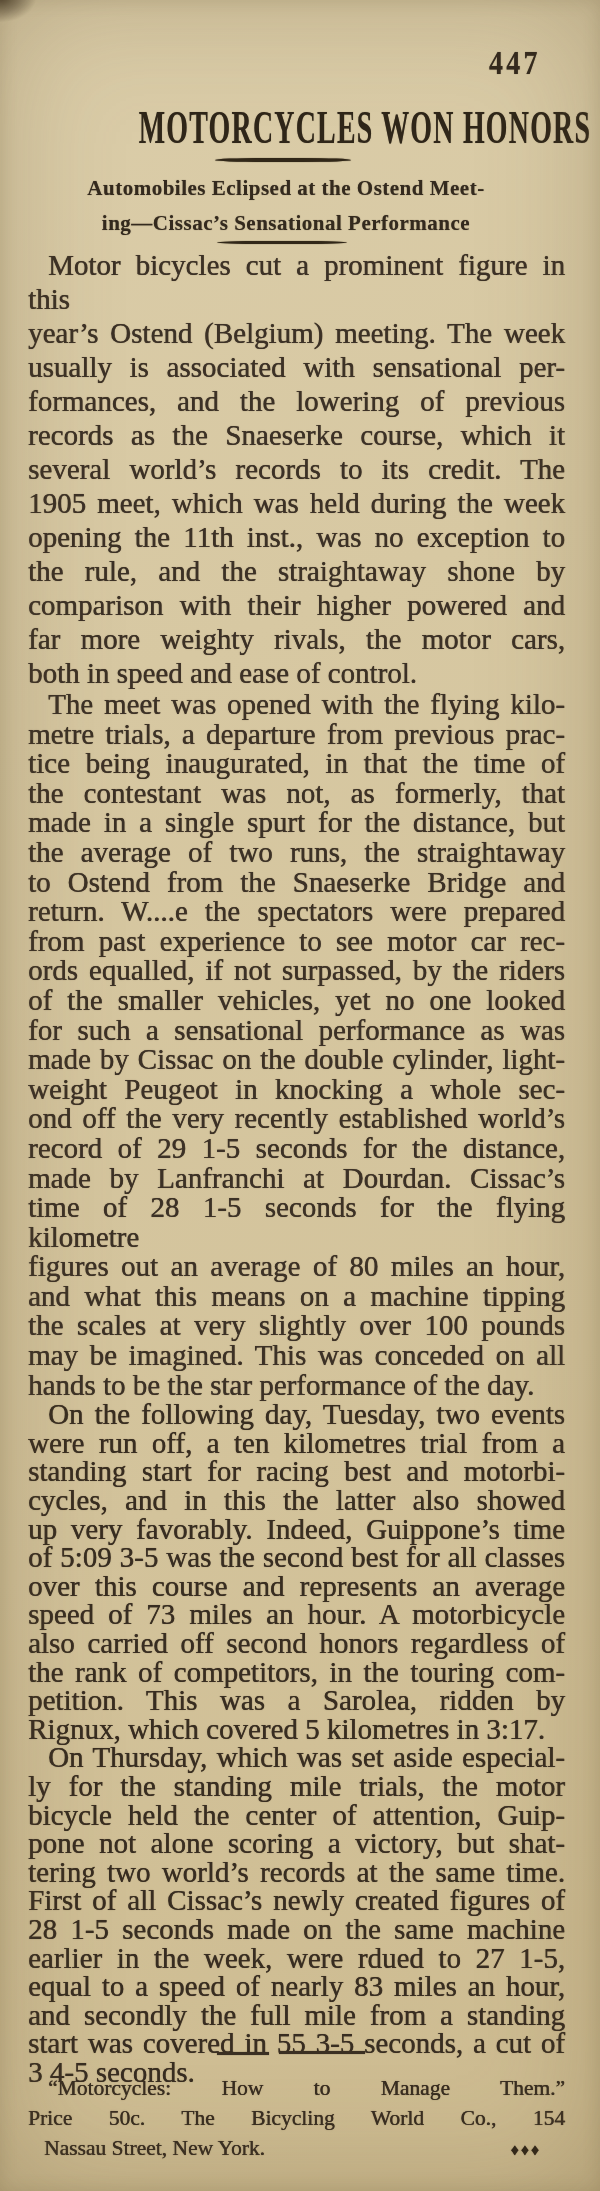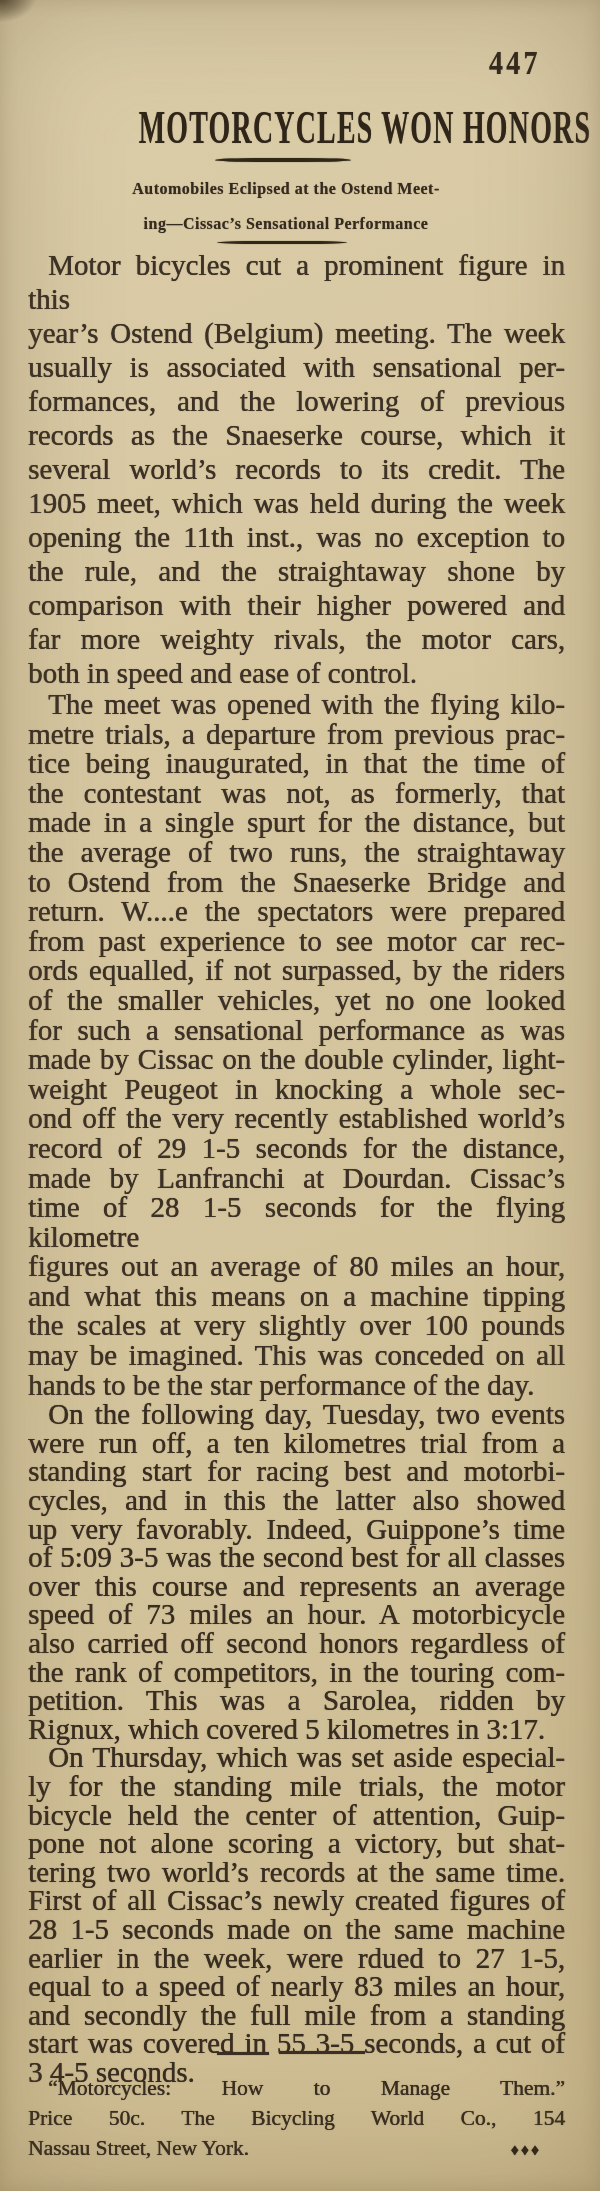--- a/index.html
+++ b/index.html
@@ -29,21 +29,21 @@
     position:absolute;top:101px;left:0;width:572px;margin:0;
     text-align:center;font-size:45px;font-weight:bold;color:#2f2619;
     text-shadow:0 0 1px rgba(47,38,25,.55);
   }
   .title-inner{display:inline-block;white-space:nowrap;letter-spacing:2px;transform:scale(.62,1.02);transform-origin:center top;}
   .rule{position:absolute;background:#312718;box-shadow:0 0 1px rgba(49,39,24,.8);}
   .rule-title{top:158px;left:215px;width:136px;height:4px;border-radius:40%/55%;}
   .rule-subtitle{top:241px;left:217px;width:130px;height:3px;border-radius:40%/55%;}
   .subtitle{
     position:absolute;top:171px;left:6px;width:560px;margin:0;
-    text-align:center;font-size:16px;font-weight:bold;line-height:35px;
+    text-align:center;font-size:21px;font-weight:bold;line-height:35px;
     letter-spacing:.5px;color:#342a1e;text-shadow:0 0 1px rgba(52,42,30,.6);
   }
   .body{
     position:absolute;top:248px;left:28px;width:537px;
     font-size:29px;
     text-shadow:.4px 0 0 rgba(60,48,34,.85), 0 0 1.2px rgba(60,48,34,.40);
   }
   .para .line{text-align:justify;text-align-last:justify;text-justify:inter-word;}
   .para .line.first{text-indent:20px;}
   .para .line.last{text-align-last:left;}
@@ -55,21 +55,21 @@
   .divider .seg{display:inline-block;background:#3a2f22;vertical-align:top;box-shadow:0 0 1px rgba(58,47,34,.8);}
   .divider .seg1{width:52px;height:3px;margin-right:10px;margin-top:1px;}
   .divider .seg2{width:86px;height:3px;}
   .footer{
     position:absolute;top:2073px;left:28px;width:537px;
     font-size:21.5px;line-height:30px;filter:blur(.35px);color:#382d21;
     text-shadow:.4px 0 0 rgba(60,48,34,.9), 0 0 1.3px rgba(60,48,34,.45);
   }
   .footer .fline{text-align:justify;text-align-last:justify;text-justify:inter-word;}
   .footer .fline.first{text-indent:20px;}
-  .footer .lastline{display:flex;justify-content:space-between;align-items:baseline;}
+  .footer .lastline{display:flex;justify-content:space-between;align-items:baseline;margin-left:16px;}
   .ornament{font-size:16px;letter-spacing:2px;margin-right:24px;color:#2f2518;}
 </style>
 </head>
 <body>
 
 <div class="page">
   <div class="corner-blotch"></div>
 
   <div class="pagenum">447</div>
 

